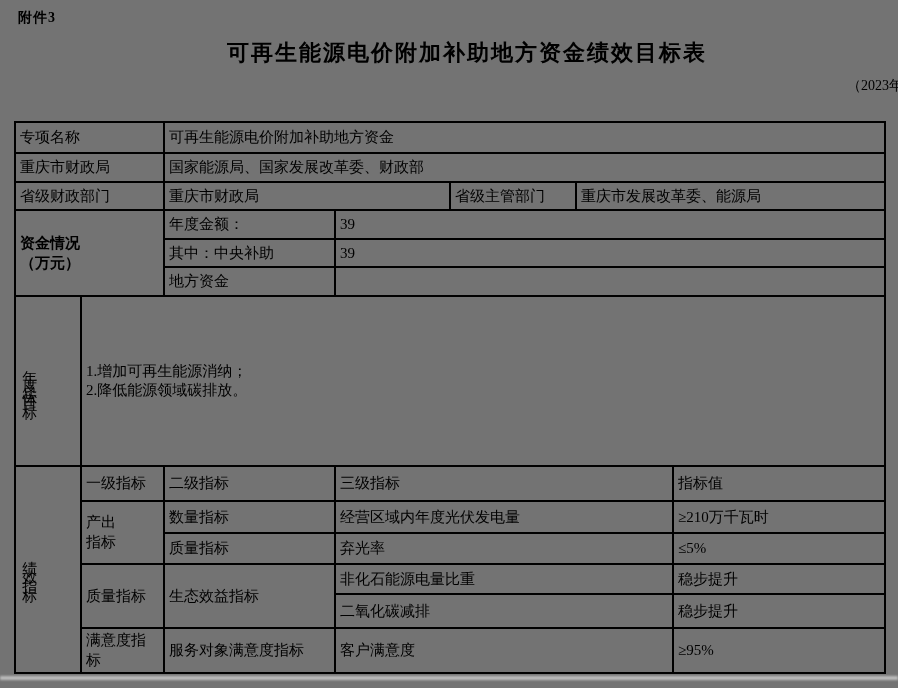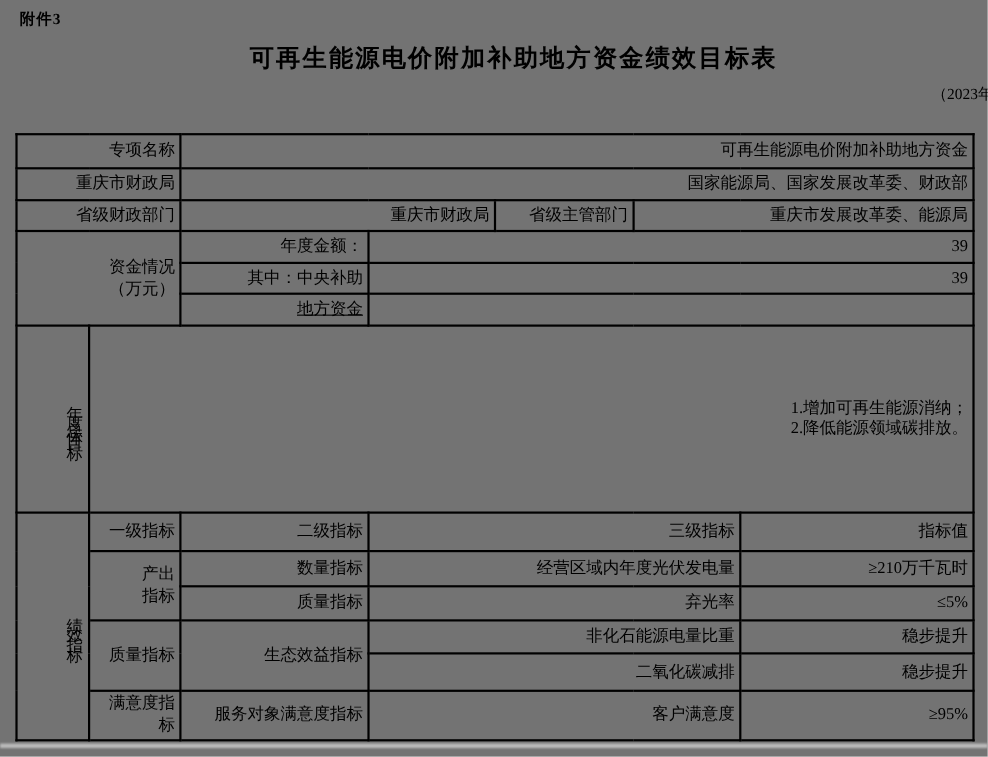--- a/index.html
+++ b/index.html
@@ -20,38 +20,38 @@
     position:absolute;top:77px;left:0;width:100%;
     text-align:right;font-size:14px;padding-left:33px;
   }
   table.main{
     position:absolute;left:14px;top:121px;
     width:870px;border-collapse:collapse;table-layout:fixed;
   }
   table.main td{
     border:2px solid #000;
     font-size:15px;line-height:1.25;
-    text-align:right;vertical-align:middle;
+    text-align:left;vertical-align:middle;
     padding:2px 4px;overflow:hidden;
   }
   .align-left{text-align:left;padding-left:7px;}
   .align-center{text-align:center;}
-  .align-right{text-align:right;padding-right:9px;text-decoration:underline;}
+  .align-right{text-align:right;padding-right:9px;}
   .vtext{
     writing-mode:vertical-rl;text-orientation:upright;
     letter-spacing:7px;display:inline-block;
   }
   .vtext-tight{letter-spacing:9px;}
   .goal-cell{
     text-align:left;padding-left:9px;
     white-space:pre-line;line-height:1.5;margin-top:48px;
   }
   .wrap2{display:inline-block;width:2em;line-height:1.3;}
   .wrap4{display:inline-block;width:4em;line-height:1.3;}
-  .wrap-funding{display:inline-block;width:4.3em;line-height:1.35;}
+  .wrap-funding{display:inline-block;width:4.3em;line-height:1.35;font-weight:bold;}
   .scan-line{
     position:absolute;left:0;top:676px;width:898px;height:4px;
     background:#d4d4d4;filter:blur(1px);opacity:0.75;
   }
 </style>
 </head>
 <body>
 
 <div class="screen">
 

